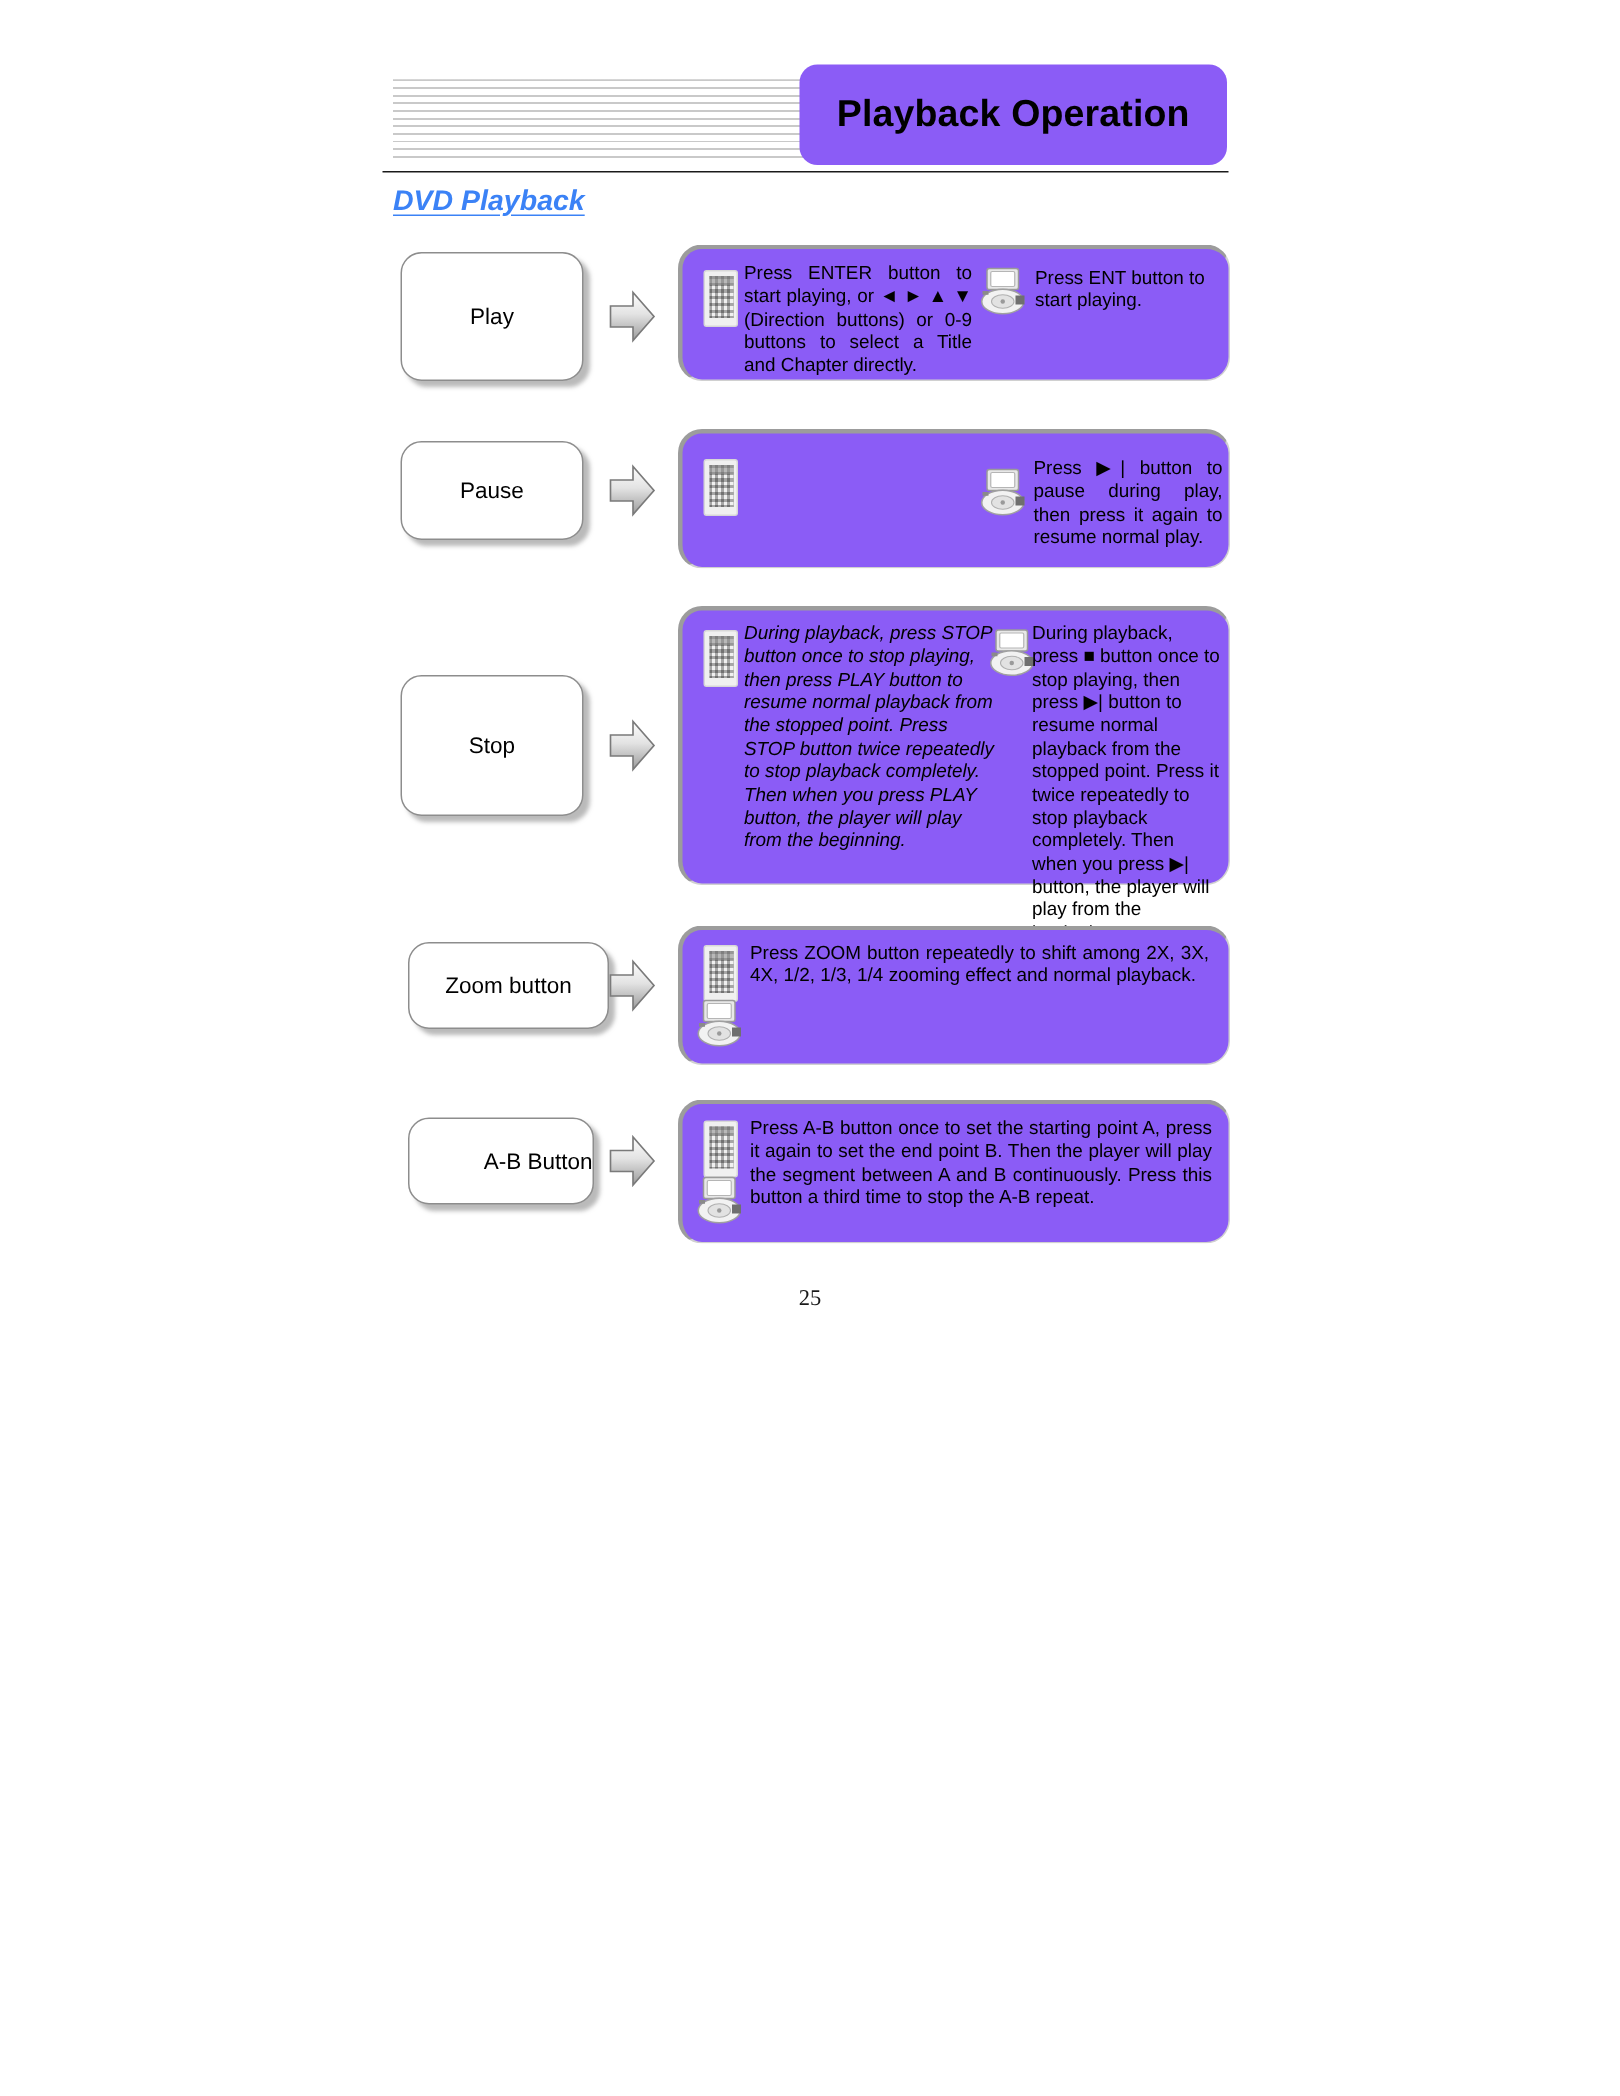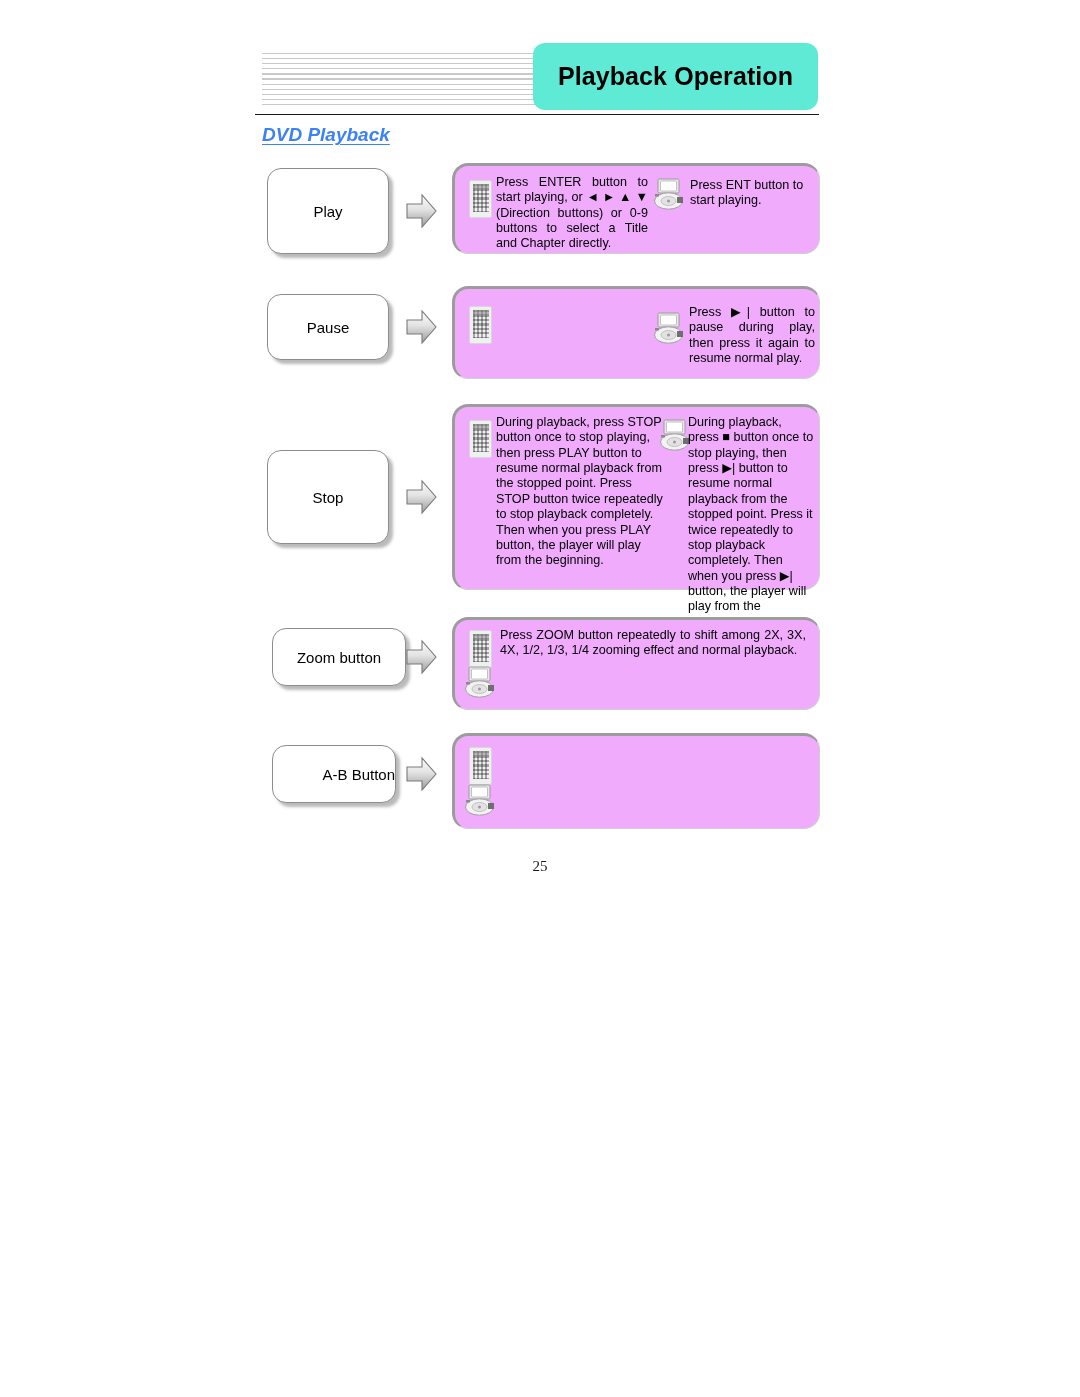--- a/index.html
+++ b/index.html
@@ -46,21 +46,21 @@
       #c9c9c9 0px, #c9c9c9 1.2px,
       #ffffff 1.2px, #ffffff 5.1px
     );
   }
   #header-title-box {
     position: absolute;
     left: 533px;
     top: 43px;
     width: 285px;
     height: 67px;
-    background: #5eead4;
+    background: #8b5cf6;
     border-radius: 12px;
     display: flex;
     align-items: center;
     justify-content: center;
   }
   #header-title-text {
     font-size: 25px;
     font-weight: bold;
     letter-spacing: 0.1px;
     color: #000;
@@ -114,21 +114,21 @@
   
   .arrow {
     position: absolute;
     width: 34px;
     height: 38px;
   }
 
   
   .panel {
     position: absolute;
-    background: #f0abfc;
+    background: #8b5cf6;
     border-radius: 16px;
     box-sizing: border-box;
     border-top: 3px solid #9c9c9c;
     border-left: 3px solid #9c9c9c;
     border-right: 1.2px solid #d0d0d0;
     border-bottom: 1.2px solid #d0d0d0;
   }
 
   .panel-inner {
     position: relative;
@@ -283,21 +283,21 @@
 
   <div class="arrow" style="left:405px; top:478px;">
     <svg width="34" height="38" viewBox="0 0 34 38">
       <path d="M2,12 L17,12 L17,3 L31,19 L17,35 L17,26 L2,26 Z" fill="url(#ag1)" stroke="#7a7a7a" stroke-width="1.1"></path>
     </svg>
   </div>
 
   <div class="panel" style="left:452px; top:404px; width:368px; height:186px;">
     <div class="panel-inner">
       <div class="remote-icon" style="left:14px; top:13px;"></div>
-      <div class="col" style="left:41px; top:8px; width:170px;">During playback, press STOP button once to stop playing, then press PLAY button to resume normal playback from the stopped point. Press STOP button twice repeatedly to stop playback completely. Then when you press PLAY button, the player will play from the beginning.</div>
+      <div class="col" style="left:41px; top:8px; width:170px;font-style:italic;">During playback, press STOP button once to stop playing, then press PLAY button to resume normal playback from the stopped point. Press STOP button twice repeatedly to stop playback completely. Then when you press PLAY button, the player will play from the beginning.</div>
       <div class="player-icon" style="left:203px; top:12px;">
         <svg width="34" height="32" viewBox="0 0 34 32">
           <rect x="6" y="1" width="21" height="14" rx="1.5" fill="#e8e8e8" stroke="#9a9a9a" stroke-width="1"></rect>
           <rect x="8.5" y="3" width="16" height="10" rx="1" fill="#ffffff" stroke="#b5b5b5" stroke-width="0.8"></rect>
           <ellipse cx="16.5" cy="23" rx="14" ry="8.2" fill="#f2f2f2" stroke="#a0a0a0" stroke-width="1"></ellipse>
           <ellipse cx="16.5" cy="23" rx="7.5" ry="4.5" fill="#e2e2e2" stroke="#b0b0b0" stroke-width="0.7"></ellipse>
           <circle cx="16.5" cy="23" r="1.5" fill="#9a9a9a"></circle>
           <rect x="25" y="19" width="6" height="6" fill="#6f6f6f"></rect>
           <rect x="3" y="16" width="4" height="2.5" fill="#8a8a8a"></rect>
         </svg>
@@ -355,17 +355,18 @@
         <svg width="34" height="32" viewBox="0 0 34 32">
           <rect x="6" y="1" width="21" height="14" rx="1.5" fill="#e8e8e8" stroke="#9a9a9a" stroke-width="1"></rect>
           <rect x="8.5" y="3" width="16" height="10" rx="1" fill="#ffffff" stroke="#b5b5b5" stroke-width="0.8"></rect>
           <ellipse cx="16.5" cy="23" rx="14" ry="8.2" fill="#f2f2f2" stroke="#a0a0a0" stroke-width="1"></ellipse>
           <ellipse cx="16.5" cy="23" rx="7.5" ry="4.5" fill="#e2e2e2" stroke="#b0b0b0" stroke-width="0.7"></ellipse>
           <circle cx="16.5" cy="23" r="1.5" fill="#9a9a9a"></circle>
           <rect x="25" y="19" width="6" height="6" fill="#6f6f6f"></rect>
           <rect x="3" y="16" width="4" height="2.5" fill="#8a8a8a"></rect>
         </svg>
       </div>
+      <div class="col just" style="left:45px; top:9px; width:308px;">Press A-B button once to set the starting point A, press it again to set the end point B. Then the player will play the segment between A and B continuously. Press this button a third time to stop the A-B repeat.</div>
     </div>
   </div>
 </div>
 
 <div id="page-number">25</div>
 
 </body></html>

